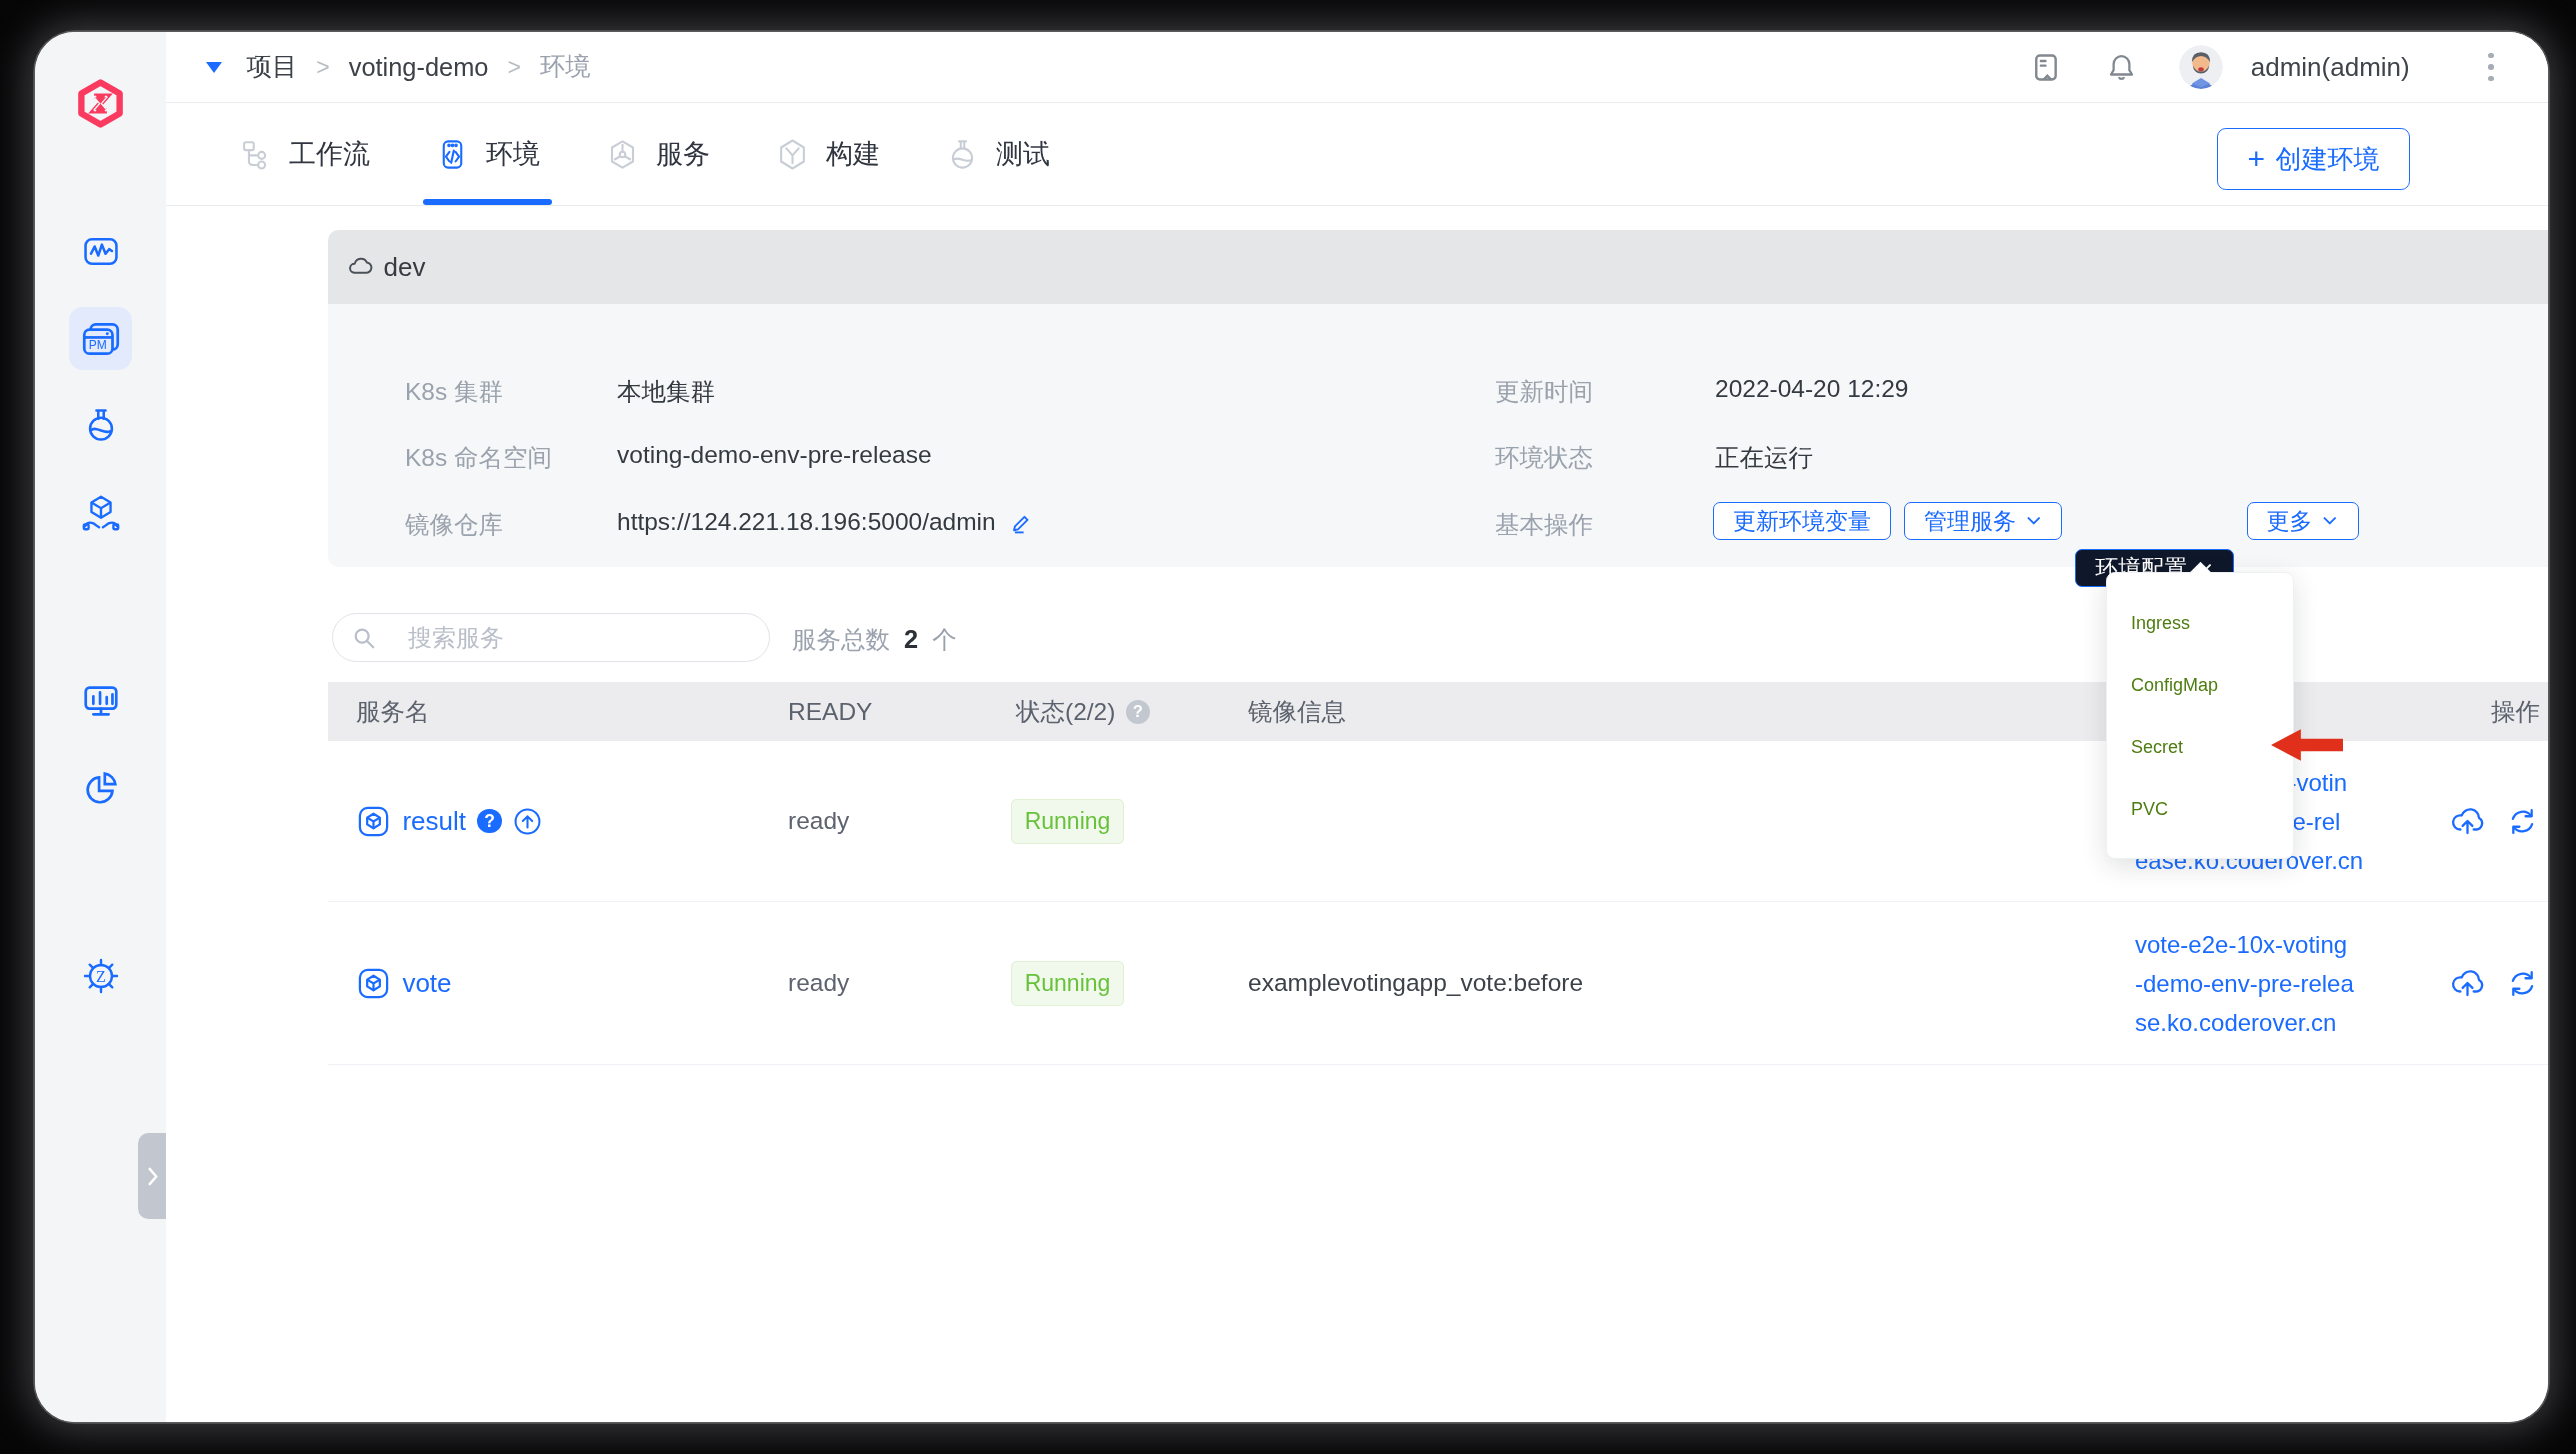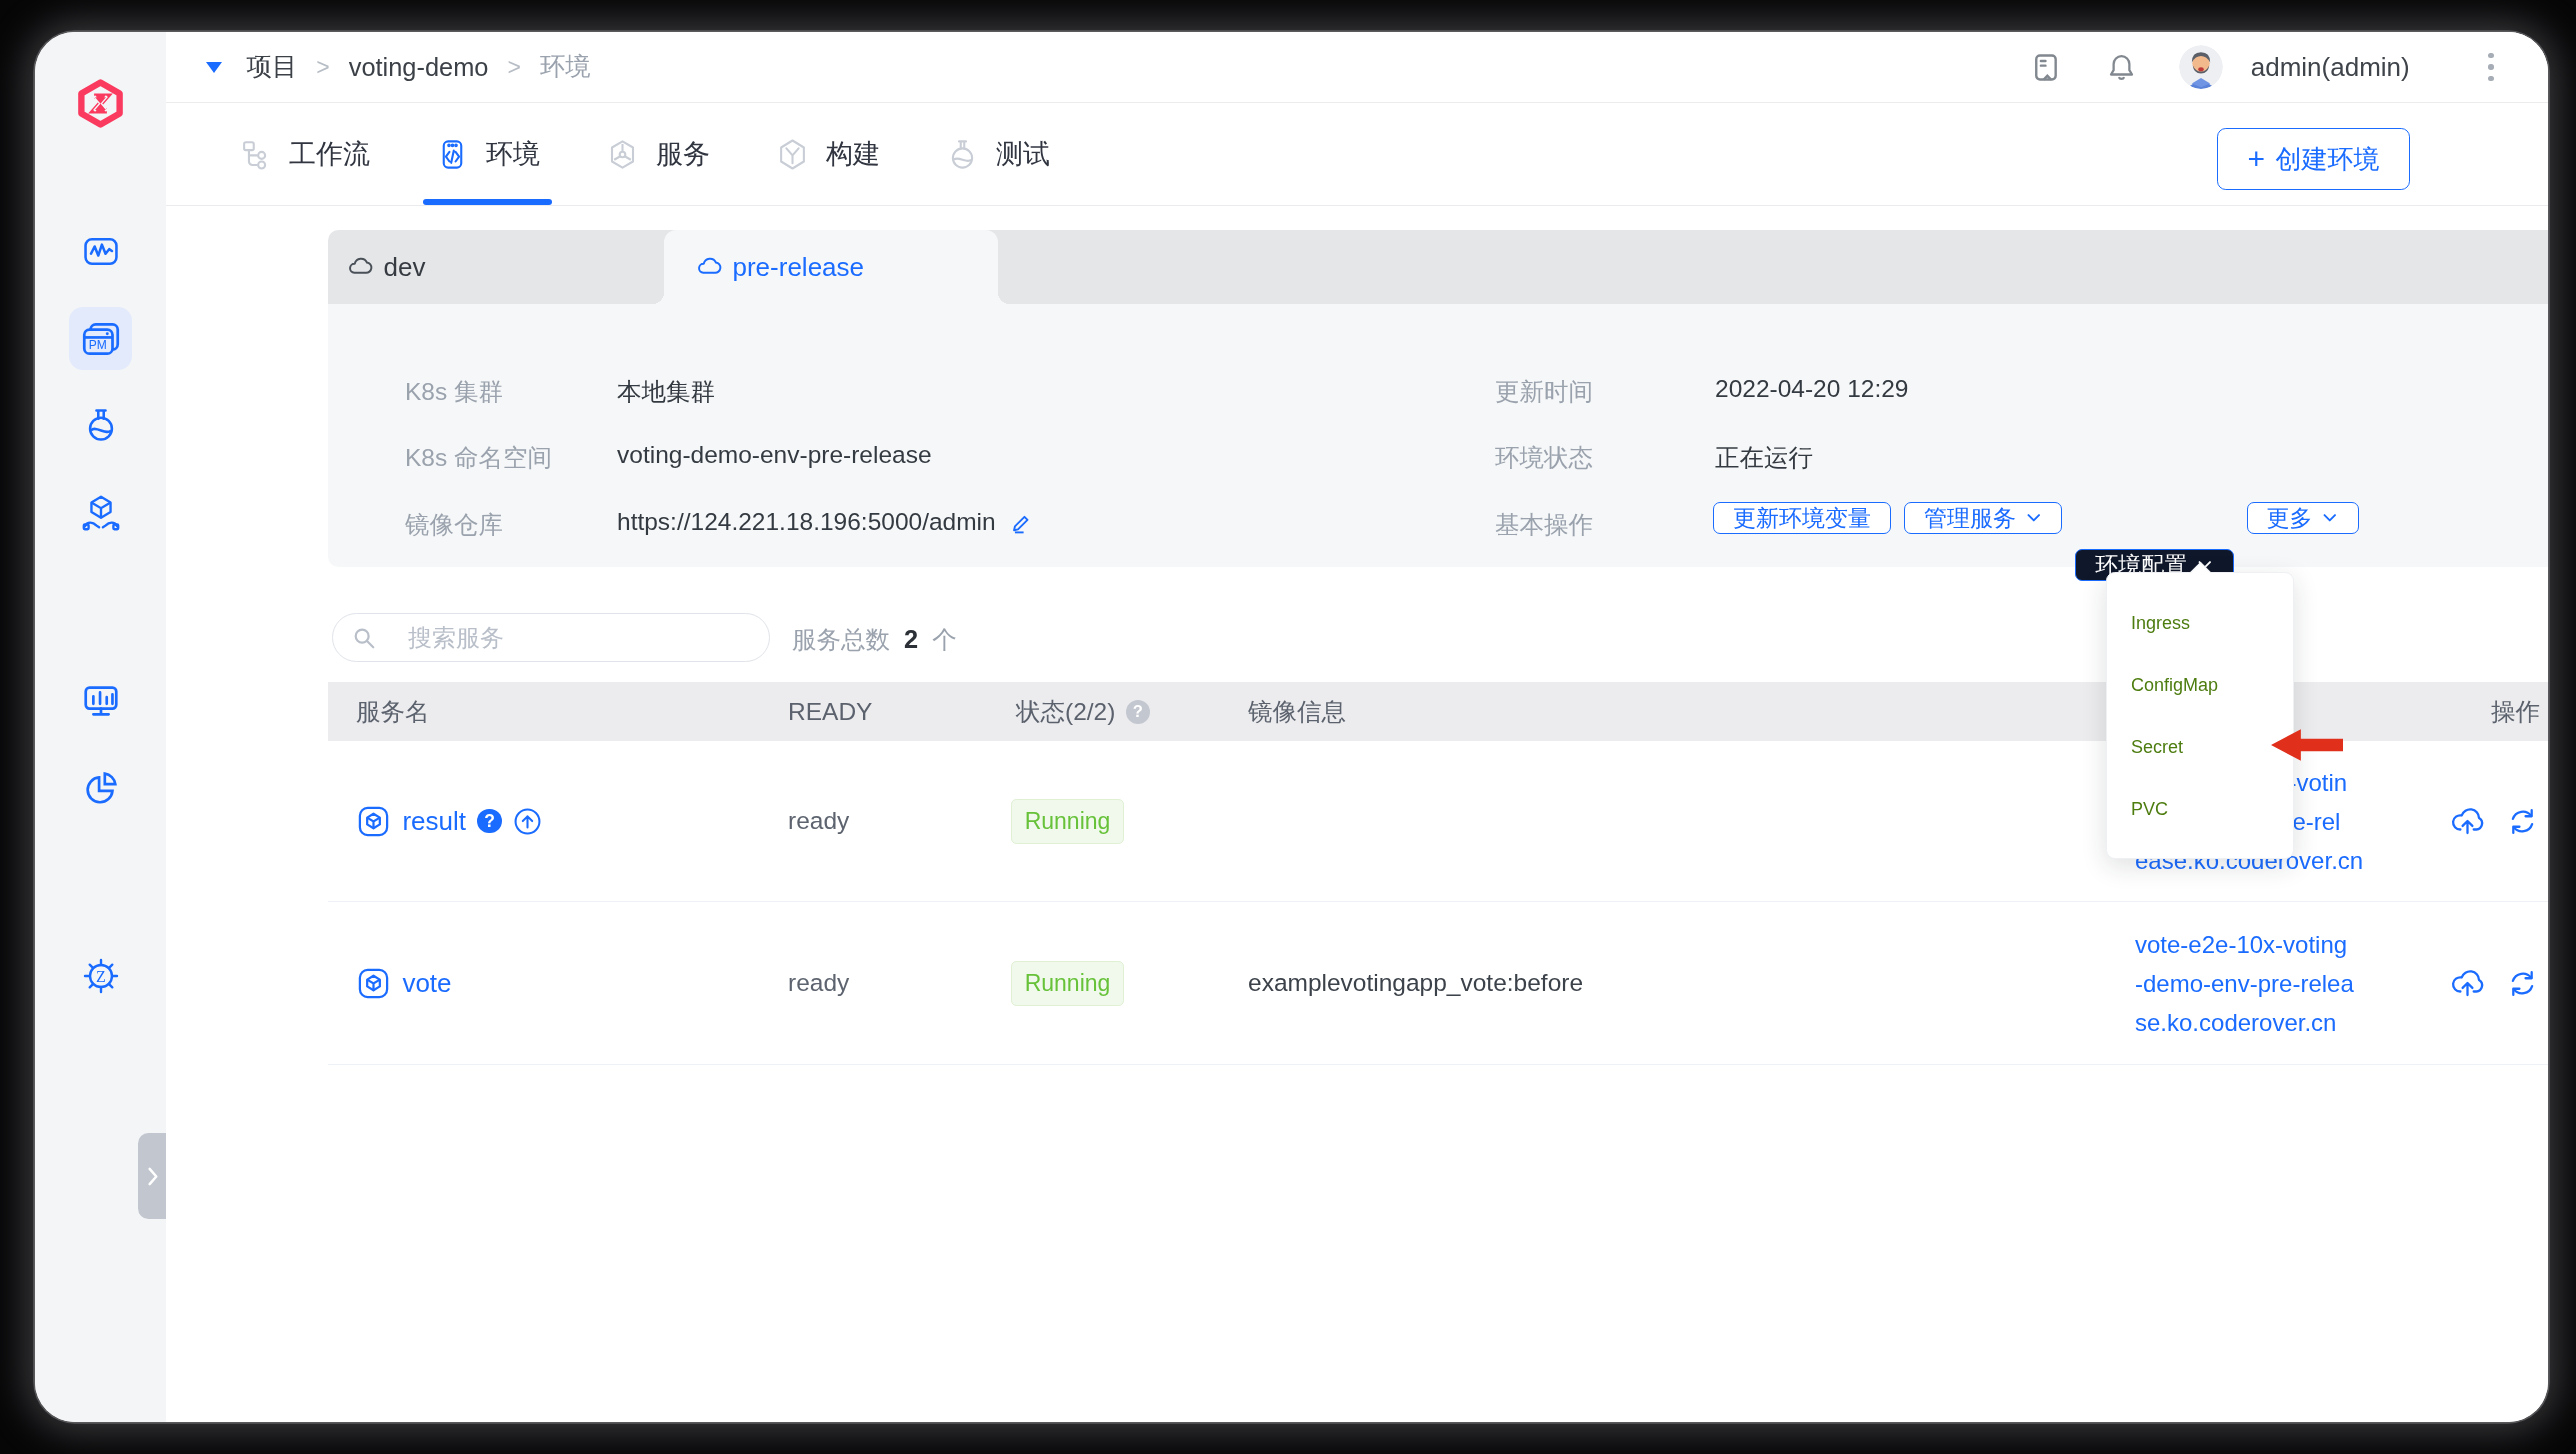--- a/index.html
+++ b/index.html
@@ -60,21 +60,21 @@
   .env-tab.active{left:336px;width:334px;padding-left:32px;color:#1a6bff;background:#f6f7f8;border-radius:12.3px 12.3px 0 0;}
   .env-tab.active::before{content:"";position:absolute;left:-12.3px;bottom:0;width:12.3px;height:12.3px;
     background:radial-gradient(circle at 0 0,rgba(0,0,0,0) 12px,#f6f7f8 12.3px);}
   .env-tab.active::after{content:"";position:absolute;right:-12.3px;bottom:0;width:12.3px;height:12.3px;
     background:radial-gradient(circle at 100% 0,rgba(0,0,0,0) 12px,#f6f7f8 12.3px);}
   .panel{position:absolute;left:162px;top:272px;width:2318px;height:263px;background:#f6f7f8;border-radius:0 0 10.5px 10.5px;}
   .p-label{position:absolute;font-size:24.5px;color:#9aa2ad;white-space:nowrap;}
   .p-value{position:absolute;font-size:24.5px;color:#343a41;white-space:nowrap;display:flex;align-items:center;gap:12.3px;}
   .ops-row{position:absolute;left:1385px;top:198px;display:flex;gap:13px;}
   .op-btn{
-    height:32px;padding:0 19px;border:1.8px solid #1a6bff;border-radius:7px;background:#fff;color:#1a6bff;
+    height:38px;padding:0 19px;border:1.8px solid #1a6bff;border-radius:7px;background:#fff;color:#1a6bff;
     font-size:23px;display:flex;align-items:center;gap:8.8px;cursor:pointer;box-sizing:border-box;white-space:nowrap;
   }
   .op-btn.filled{background:#0f172a;color:#fff;margin-top:47px;}
   
   .popup{
     position:absolute;left:1940px;top:540px;width:188px;height:287px;background:#fff;border:0.9px solid #eef0f3;
     border-radius:8.8px;box-shadow:0 7px 26px rgba(31,35,41,.14);z-index:50;padding-top:19px;box-sizing:border-box;
   }
   .popup .arrow{
     position:absolute;top:-8px;left:86px;width:14px;height:14px;background:#fff;transform:rotate(45deg);
@@ -303,26 +303,20 @@
       <span>创建环境</span>
     </div>
 
     <div class="strip">
       <div class="env-tab dev">
         <svg width="26" height="26" viewBox="0 0 32 32" fill="none" stroke="#4a5058" stroke-width="2.4">
           <path d="M9 23 a5.5 5.5 0 0 1 .5 -11 a8 8 0 0 1 15 -1.5 a5.5 5.5 0 0 1 -1.5 12.5 z" stroke-linejoin="round"></path>
         </svg>
         <span>dev</span>
       </div>
-      <div class="env-tab active">
-        <svg width="26" height="26" viewBox="0 0 32 32" fill="none" stroke="#1a6bff" stroke-width="2.4">
-          <path d="M9 23 a5.5 5.5 0 0 1 .5 -11 a8 8 0 0 1 15 -1.5 a5.5 5.5 0 0 1 -1.5 12.5 z" stroke-linejoin="round"></path>
-        </svg>
-        <span>pre-release</span>
-      </div>
     </div>
 
     <div class="panel">
       <span class="p-label" style="left:77px;top:71px">K8s 集群</span>
       <span class="p-value" style="left:289px;top:71px">本地集群</span>
 
       <span class="p-label" style="left:77px;top:137px">K8s 命名空间</span>
       <span class="p-value" style="left:289px;top:137px">voting-demo-env-pre-release</span>
 
       <span class="p-label" style="left:77px;top:204px">镜像仓库</span>

